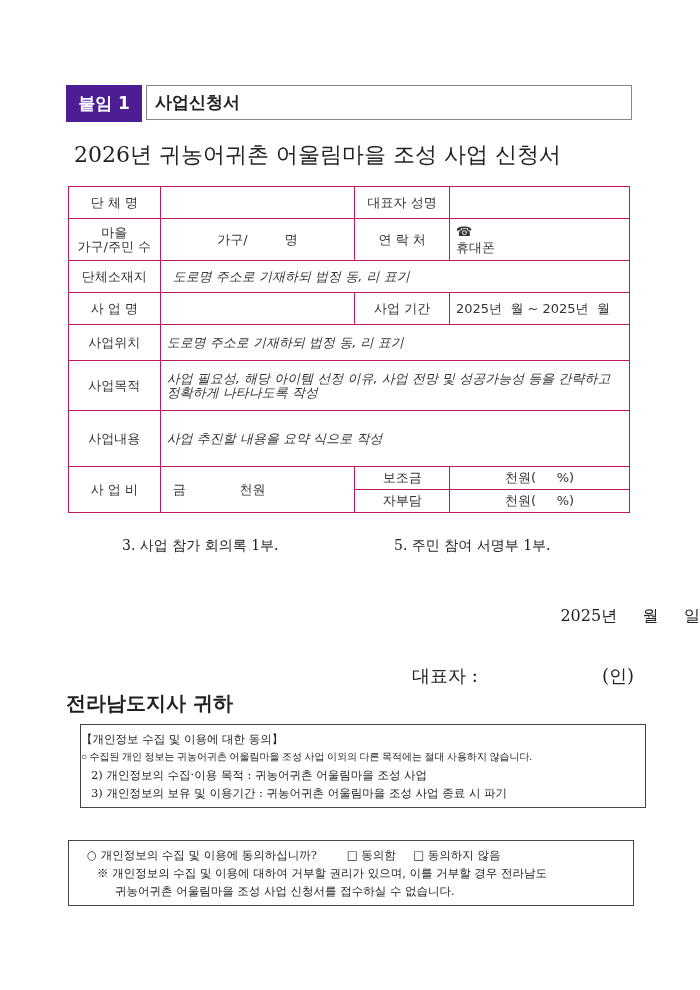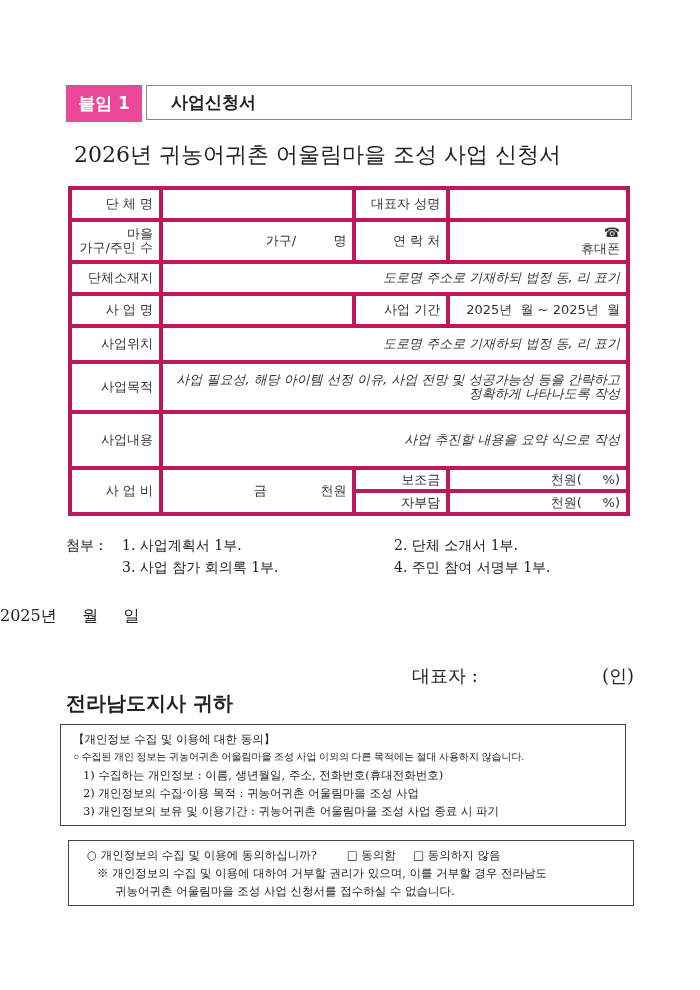--- a/index.html
+++ b/index.html
@@ -1,30 +1,30 @@
 <!DOCTYPE html>
 <html><head>
 <meta charset="utf-8">
 <style>
   html, body { margin:0; padding:0; background:#ffffff; }
   body { width:700px; height:990px; position:relative; font-family:"DejaVu Sans", sans-serif; color:#222; overflow:hidden; }
   .abs { position:absolute; }
-  .tag { left:66px; top:85px; width:76px; height:37px; background:#ec4899; color:#fff; font-weight:bold; font-size:17px; display:flex; align-items:center; justify-content:center; }
-  .tagtitle { left:146px; top:85px; width:486px; height:35px; border:1px solid #888; display:flex; align-items:center; padding-left:24px; box-sizing:border-box; font-weight:bold; font-size:17px; }
+  .tag { left:66px; top:85px; width:76px; height:37px; background:#4c1d95; color:#fff; font-weight:bold; font-size:17px; display:flex; align-items:center; justify-content:center; }
+  .tagtitle { left:146px; top:85px; width:486px; height:35px; border:1px solid #888; display:flex; align-items:center; padding-left:8px; box-sizing:border-box; font-weight:bold; font-size:17px; }
   .doc-title { left:0; width:635px; top:140px; text-align:center; font-family:"DejaVu Serif", serif; font-size:22px; }
   table.form { position:absolute; left:68px; top:186px; width:562px; border-collapse:collapse; font-size:13px; }
-  table.form td { border:4px solid #be185d; padding:0 6px; color:#333;text-align:right; }
+  table.form td { border:1px solid #be185d; padding:0 6px; color:#333; }
   .lbl { text-align:center; }
   .hint { color:#3a3fa0; font-style:italic; }
   .hint-gray { color:#888; font-style:italic; }
   .attach { left:66px; top:534px; font-family:"DejaVu Serif", serif; font-size:14px; line-height:22px; }
-  .date { left:0; width:700px; top:606px; text-align:left; font-family:"DejaVu Serif", serif; font-size:16px; }
+  .date { left:0; width:700px; top:606px; text-align:right; font-family:"DejaVu Serif", serif; font-size:16px; }
   .rep { left:412px; top:664px; width:222px; font-family:"DejaVu Serif", serif; font-size:18px; display:flex; justify-content:space-between; }
   .gov { left:66px; top:690px; font-family:"DejaVu Serif", serif; font-size:20px; font-weight:bold; }
-  .box { left:60px; top:724px; width:566px; box-sizing:border-box; border:1px solid #444; padding:5px 12px; font-family:"DejaVu Serif", serif; font-size:11.5px; line-height:18px; }
+  .box { left:80px; top:724px; width:566px; box-sizing:border-box; border:1px solid #444; padding:5px 0; font-family:"DejaVu Serif", serif; font-size:11.5px; line-height:18px; }
   .box2 { left:68px; top:840px; width:566px; box-sizing:border-box; border:1px solid #444; padding:5px 18px; font-family:"DejaVu Serif", serif; font-size:11.5px; line-height:18px; }
   .ind { padding-left:10px; }
   .ind2 { padding-left:28px; }
 </style>
 </head>
 <body>
 
 <div class="abs tag">붙임 1</div>
 <div class="abs tagtitle">사업신청서</div>
 <div class="abs doc-title">2026년 귀농어귀촌 어울림마을 조성 사업 신청서</div>
@@ -79,44 +79,38 @@
   </tr>
   <tr style="height:23px">
     <td class="lbl">자부담</td>
     <td class="lbl" style="white-space:pre">천원(     %)</td>
   </tr>
 </tbody>
   </table>
 
 <div class="abs attach">
   <div style="display:flex">
-    <span style="width:56px">첨부 :</span>
-    <span style="width:272px">1. 사업계획서 1부.</span>
-    <span>2. 단체 소개서 1부.</span>
-  </div>
-  <div style="display:flex">
     <span style="width:56px"></span>
     <span style="width:272px">3. 사업 참가 회의록 1부.</span>
-    <span>4. 주민 참여 서명부 1부.</span>
+    <span>5. 주민 참여 서명부 1부.</span>
   </div>
 </div>
 
 <div class="abs date" style="white-space:pre">2025년     월     일</div>
 
 <div class="abs rep">
   <span>대표자 :</span>
   <span>(인)</span>
 </div>
 
 <div class="abs gov">전라남도지사 귀하</div>
 
 <div class="abs box">
   <div>【개인정보 수집 및 이용에 대한 동의】</div>
   <div style="font-family:Liberation Serif, serif;font-size:10px;white-space:nowrap">○ 수집된 개인 정보는 귀농어귀촌 어울림마을 조성 사업 이외의 다른 목적에는 절대 사용하지 않습니다.</div>
-  <div class="ind">1) 수집하는 개인정보 : 이름, 생년월일, 주소, 전화번호(휴대전화번호)</div>
   <div class="ind">2) 개인정보의 수집·이용 목적 : 귀농어귀촌 어울림마을 조성 사업</div>
   <div class="ind">3) 개인정보의 보유 및 이용기간 : 귀농어귀촌 어울림마을 조성 사업 종료 시 파기</div>
 </div>
 
 <div class="abs box2">
   <div>
     <span>○ 개인정보의 수집 및 이용에 동의하십니까?</span>
     <span style="margin-left:26px">□ 동의함</span>
     <span style="margin-left:14px">□ 동의하지 않음</span>
   </div>

